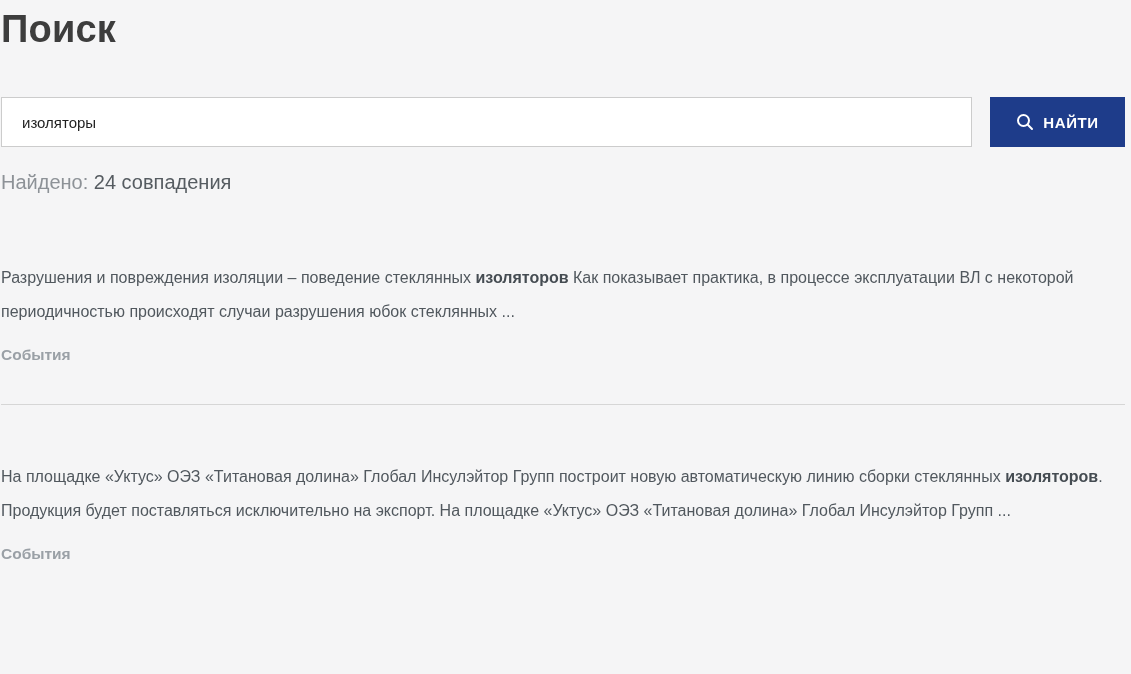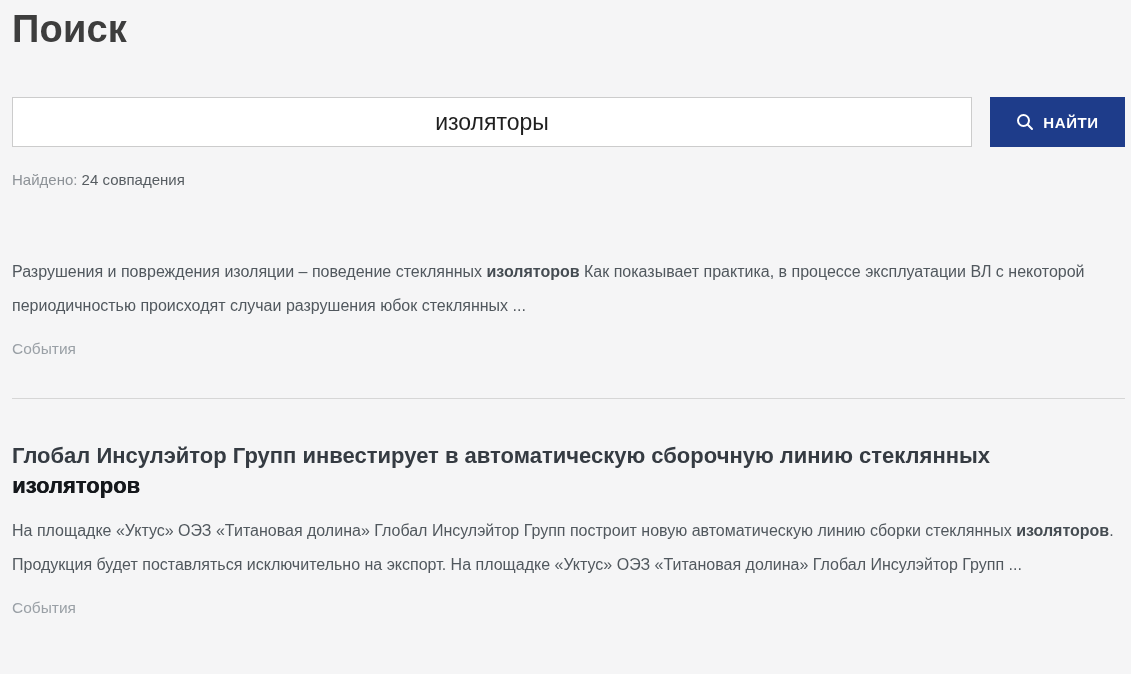--- a/index.html
+++ b/index.html
@@ -2,48 +2,47 @@
 <html lang="ru"><head>
 <meta charset="utf-8">
 <style>
   * { margin: 0; padding: 0; box-sizing: border-box; }
   html, body { width: 1131px; height: 674px; overflow: hidden; }
   body {
     background: #f5f5f6;
     font-family: "Liberation Sans", "DejaVu Sans", sans-serif;
     -webkit-font-smoothing: antialiased;
   }
-  .page { padding: 6px 6px 0 12px; width: 100%; height: 100%; }
+  .page { padding: 6px 6px 0 1px; width: 100%; height: 100%; }
 
   h1.page-title {
     font-size: 38px;
     font-weight: 700;
     color: #3d3d3d;
     letter-spacing: 0.2px;
     margin-top: 2px;
   }
 
   .search-row {
     display: flex;
     align-items: stretch;
     margin-top: 46px;
   }
   .search-input {
     flex: 1 1 auto;
     height: 50px;
     border: 1px solid #cccccc;
     background: #ffffff;
     font-family: inherit;
-    font-size: 23px;
+    font-size: 15px;
     color: #1f1f1f;
     padding: 0 20px;
     margin-right: 18px;
     outline: none;
     border-radius: 0;
-    text-align: center;
   }
   .find-btn {
     flex: 0 0 auto;
     width: 135px;
     height: 50px;
     border: none;
     background: #1e3c8a;
     color: #ffffff;
     font-family: inherit;
     font-size: 15px;
@@ -53,21 +52,21 @@
     align-items: center;
     justify-content: center;
     gap: 9px;
     cursor: pointer;
     border-radius: 0;
   }
   .find-btn svg { display: block; }
 
   .results-count {
     margin-top: 24px;
-    font-size: 15px;
+    font-size: 20px;
   }
   .count-label { color: #8d9297; }
   .count-value { color: #565c61; }
 
   .results-list { margin-top: 0; }
   .result-item {
     padding: 42px 0 40px 0;
     border-bottom: 1px solid #d6d6d6;
   }
   .result-item:first-child { padding-top: 54px; }
@@ -93,20 +92,21 @@
     font-weight: 400;
     color: #51585e;
     max-width: 1105px;
   }
   .result-snippet .hl { font-weight: 700; color: #454c52; }
 
   .result-category {
     margin-top: 17px;
     font-size: 15.5px;
     color: #9aa0a6;
+    font-weight: bold;
   }
 </style>
 </head>
 <body>
 
 <div class="page">
 
   <h1 class="page-title">Поиск</h1>
 
   <div class="search-row">
@@ -125,19 +125,18 @@
   <div class="results-count">
     <span class="count-label">Найдено: </span><span class="count-value">24 совпадения</span>
   </div>
 
   <div class="results-list" id="results-list">
       <article class="result-item">
         <p class="result-snippet">Разрушения и повреждения изоляции – поведение стеклянных <span class="hl">изоляторов</span> Как показывает практика, в процессе эксплуатации ВЛ с некоторой периодичностью происходят случаи разрушения юбок стеклянных ...</p>
         <div class="result-category">События</div>
       </article>
       <article class="result-item">
-        <h2 class="result-title">Глобал Инсулэйтор Групп инвестирует в автоматическую сборочную линию стеклянных <span class="hl-title">изоляторов</span></h2>
         <p class="result-snippet">На площадке «Уктус» ОЭЗ «Титановая долина» Глобал Инсулэйтор Групп построит новую автоматическую линию сборки стеклянных <span class="hl">изоляторов</span>. Продукция будет поставляться исключительно на экспорт. На площадке «Уктус» ОЭЗ «Титановая долина» Глобал Инсулэйтор Групп ...</p>
         <div class="result-category">События</div>
       </article>
     </div>
 
 </div>
 
 </body></html>

